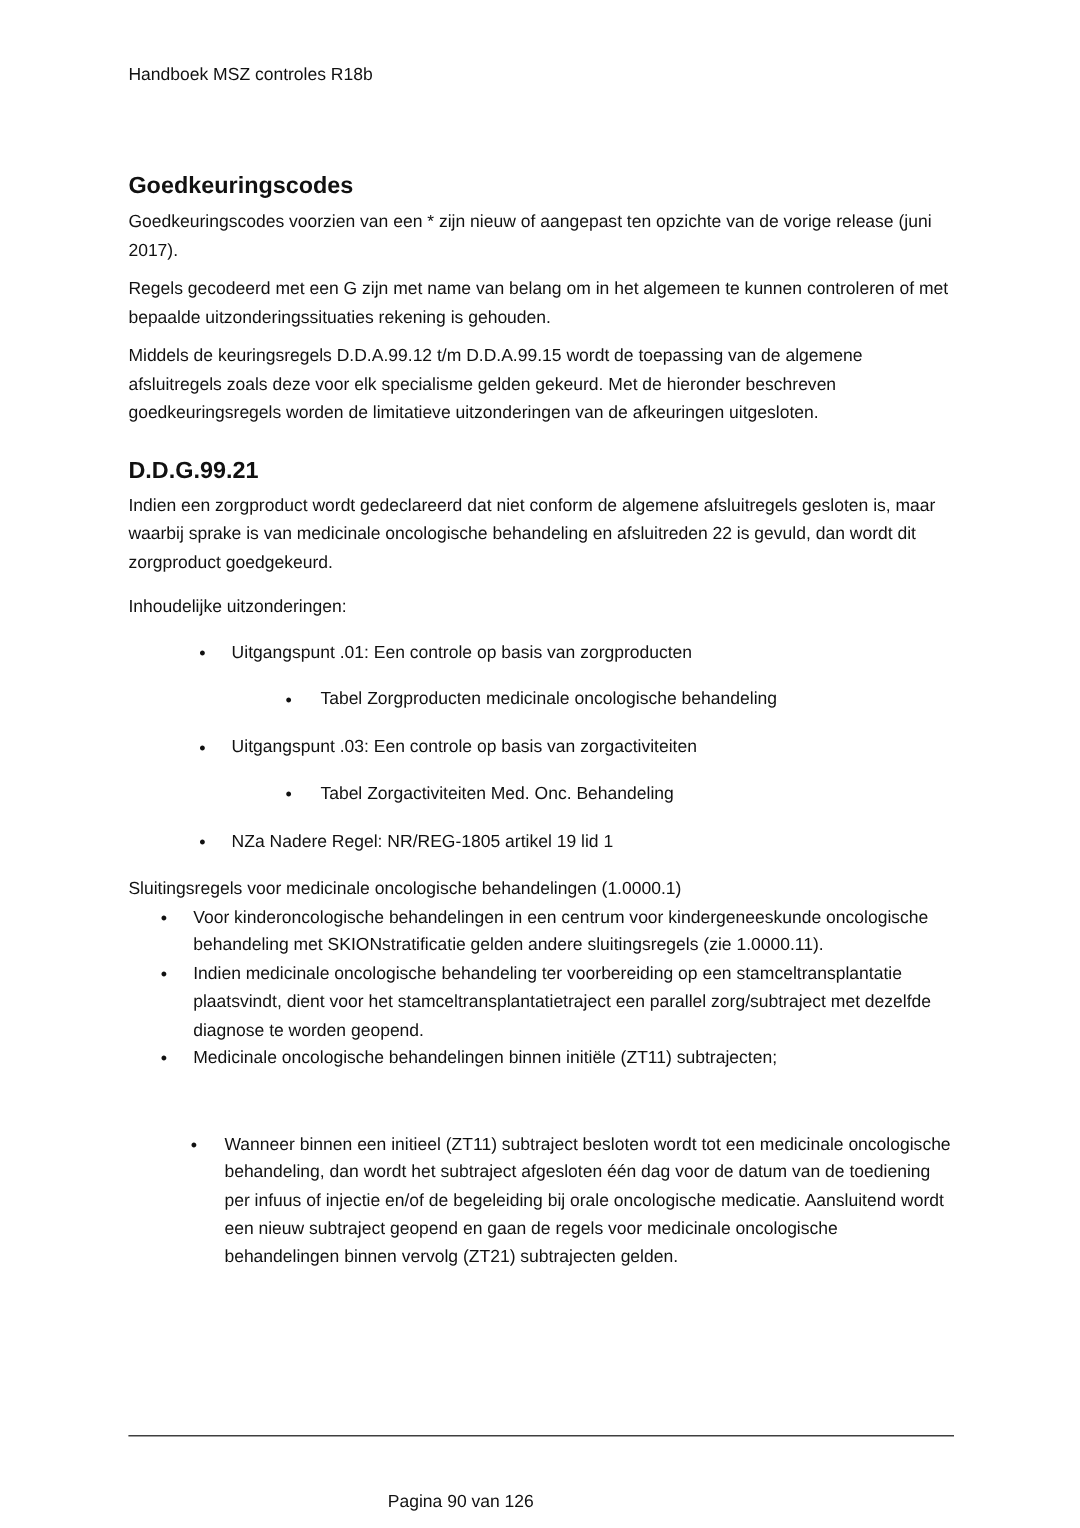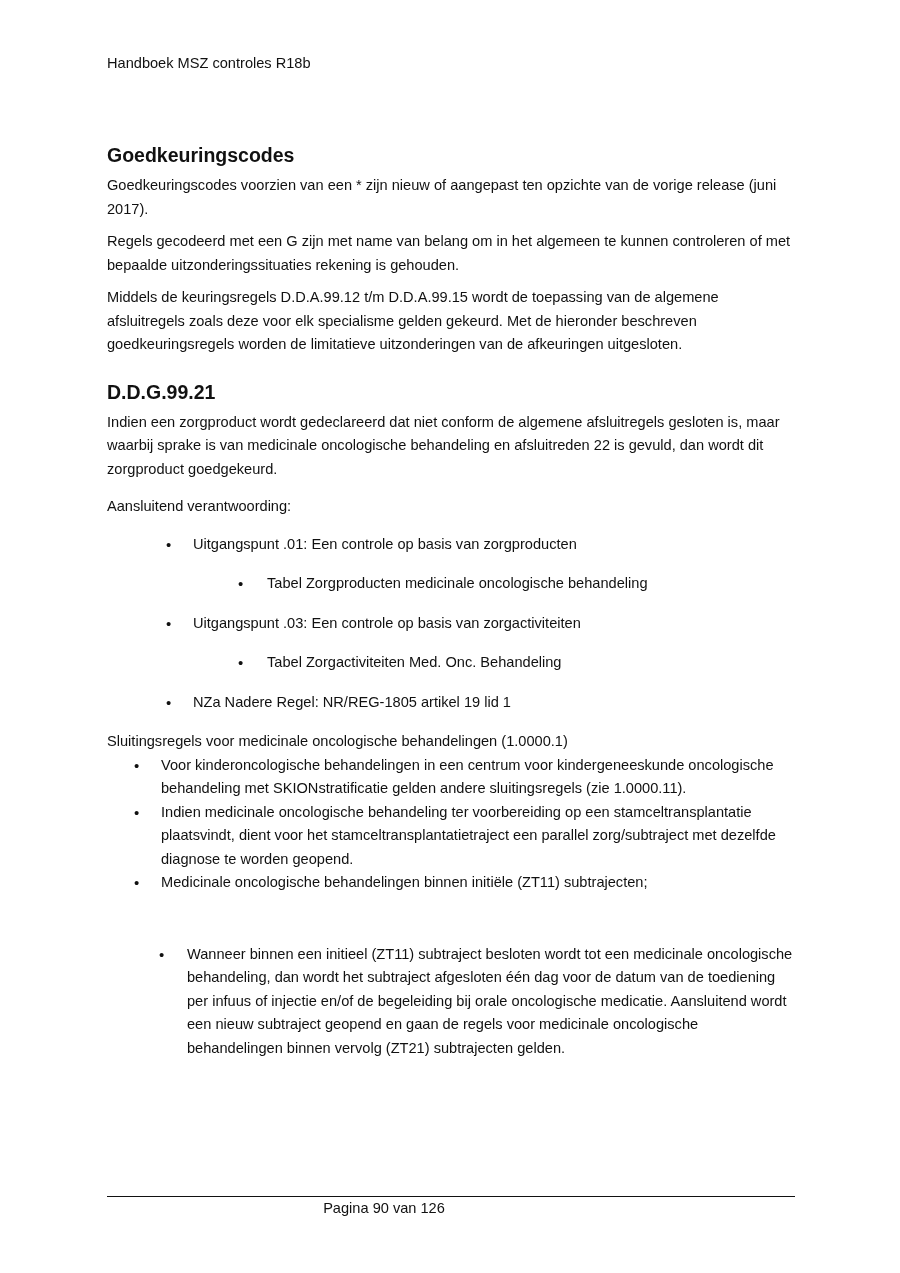--- a/index.html
+++ b/index.html
@@ -19,37 +19,37 @@
     ul.bl1 > li::before { content: "\2022"; position: absolute; left: 59px; top: 0; font-size: 15px; }
     ul.bl1 > li.sub { padding-left: 160px; }
     ul.bl1 > li.sub::before { left: 131px; }
     .italic-heading { line-height: 23.5px; margin: 2px 0 0 0; }
     ul.bl2 { list-style: none; margin: 0; padding: 0; }
     ul.bl2 > li { position: relative; padding-left: 54px; line-height: 23.5px; }
     ul.bl2 > li::before { content: "\2022"; position: absolute; left: 27px; top: 0; font-size: 15px; }
     ul.bl2 > li.sub { padding-left: 80px; margin-top: 48px; }
     ul.bl2 > li.sub::before { left: 52px; }
     .footer-rule { position: absolute; left: 107px; top: 1196px; width: 688px; height: 0; border-top: 1.5px solid #111; }
-    .footer-text { position: absolute; left: 0; width: 768px; top: 1200px; text-align: center; font-size: 14.6px; }
+    .footer-text { position: absolute; left: 0; width: 768px; top: 1244px; text-align: center; font-size: 14.6px; }
   </style>
 </head>
 <body>
 
 <div class="page">
   <div class="running-header">Handboek MSZ controles R18b</div>
 
   <div class="content">
     <h2>Goedkeuringscodes</h2>
     <p>Goedkeuringscodes voorzien van een * zijn nieuw of aangepast ten opzichte van de vorige release (juni 2017).</p>
     <p>Regels gecodeerd met een G zijn met name van belang om in het algemeen te kunnen controleren of met bepaalde uitzonderingssituaties rekening is gehouden.</p>
     <p>Middels de keuringsregels D.D.A.99.12 t/m D.D.A.99.15 wordt de toepassing van de algemene afsluitregels zoals deze voor elk specialisme gelden gekeurd. Met de hieronder beschreven goedkeuringsregels worden de limitatieve uitzonderingen van de afkeuringen uitgesloten.</p>
 
     <h2 class="sec2">D.D.G.99.21</h2>
     <p>Indien een zorgproduct wordt gedeclareerd dat niet conform de algemene afsluitregels gesloten is, maar waarbij sprake is van medicinale oncologische behandeling en afsluitreden 22 is gevuld, dan wordt dit zorgproduct goedgekeurd.</p>
-    <p class="intro-label">Aansluitend verantwoording:</p>
+    <p class="intro-label">Inhoudelijke uitzonderingen:</p>
 
     <ul class="bl1">
       <li>Uitgangspunt .01: Een controle op basis van zorgproducten</li>
       <li class="sub">Tabel Zorgproducten medicinale oncologische behandeling</li>
       <li>Uitgangspunt .03: Een controle op basis van zorgactiviteiten</li>
       <li class="sub">Tabel Zorgactiviteiten Med. Onc. Behandeling</li>
       <li>NZa Nadere Regel: NR/REG-1805 artikel 19 lid 1</li>
     </ul>
 
     <div class="italic-heading">Sluitingsregels voor medicinale oncologische behandelingen (1.0000.1)</div>

